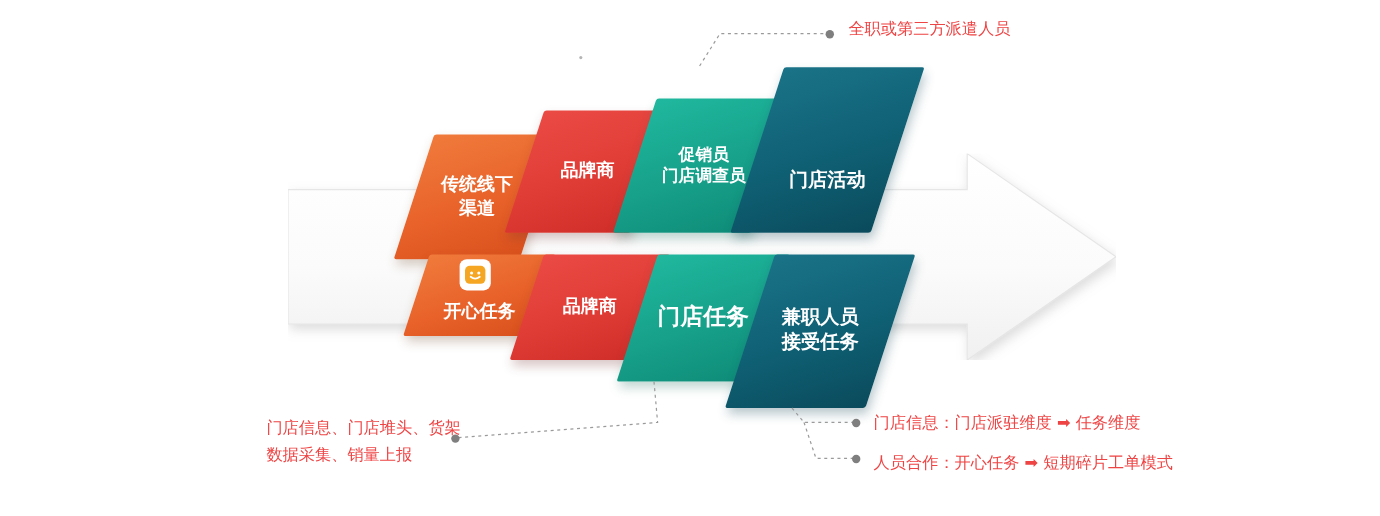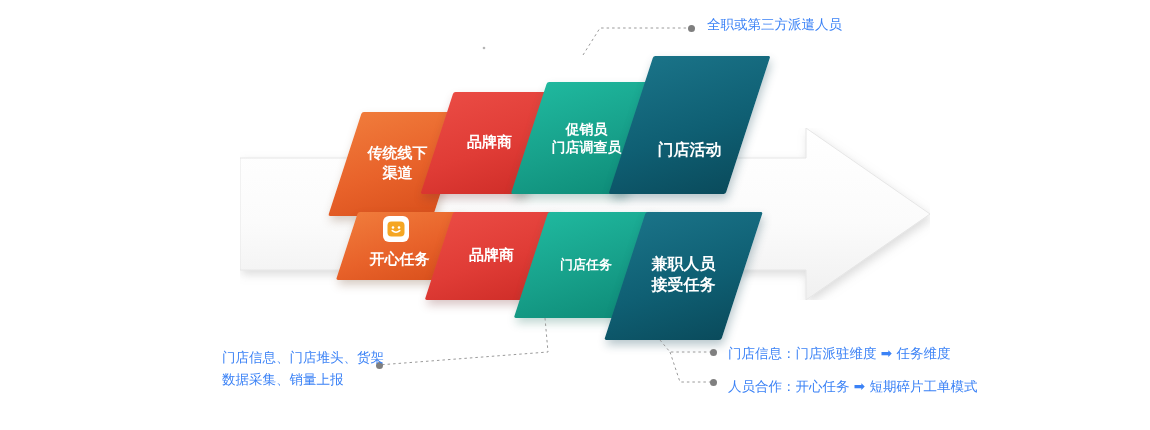--- a/index.html
+++ b/index.html
@@ -53,21 +53,21 @@
   }
 
   
   .skew {
     transform: skewX(-18deg);
     border-radius: 2px;
   }
 
   .annot {
     position: absolute;
-    color: #3b82f6;
+    color: #ef4444;
     font-size: 13.5px;
     white-space: nowrap;
     line-height: 1.6;
   }
 
   .dot {
     position: absolute;
     width: 7px;
     height: 7px;
     border-radius: 50%;
@@ -170,21 +170,21 @@
          box-shadow:3px 5px 9px rgba(120,50,50,0.28);"></div>
     <div class="inner" style="font-size:15px;">
       <span class="label">品牌商</span>
     </div>
   </div>
 
   <div class="par" style="left:531px; top:212px; width:110px; height:106px;">
     <div class="skew" style="position:absolute;left:0;top:0;width:100%;height:100%;
          background:linear-gradient(160deg,#1fb89e 0%,#17a08a 55%,#0e8c78 100%);
          box-shadow:3px 5px 9px rgba(30,110,95,0.28);"></div>
-    <div class="inner" style="font-size:13px;">
+    <div class="inner" style="font-size:19px;">
       <span class="label">门店任务</span>
     </div>
   </div>
 
   <div class="par" style="left:625px; top:212px; width:117px; height:128px;">
     <div class="skew" style="position:absolute;left:0;top:0;width:100%;height:100%;
          background:linear-gradient(160deg,#1a7388 0%,#0f5f73 55%,#0a4b5c 100%);
          box-shadow:3px 5px 9px rgba(20,70,85,0.30);"></div>
     <div class="inner" style="font-size:16px;font-family:Liberation Mono, monospace;">
       <span class="label">兼职人员

